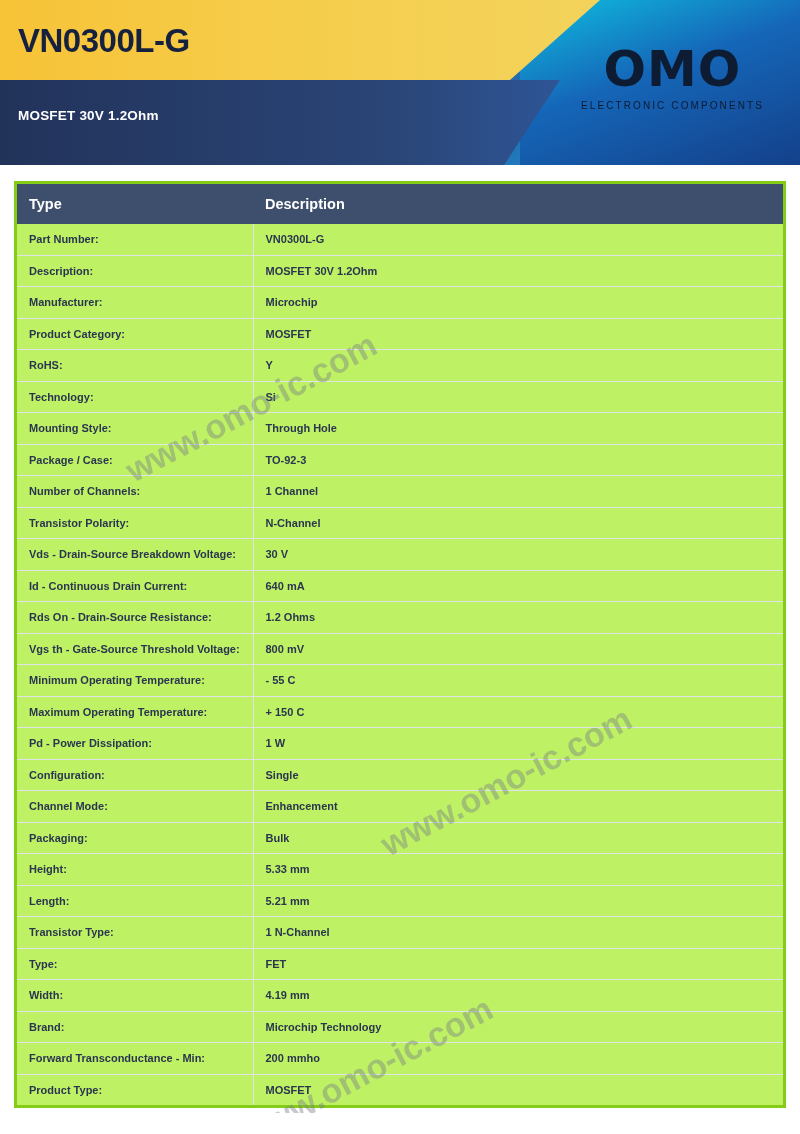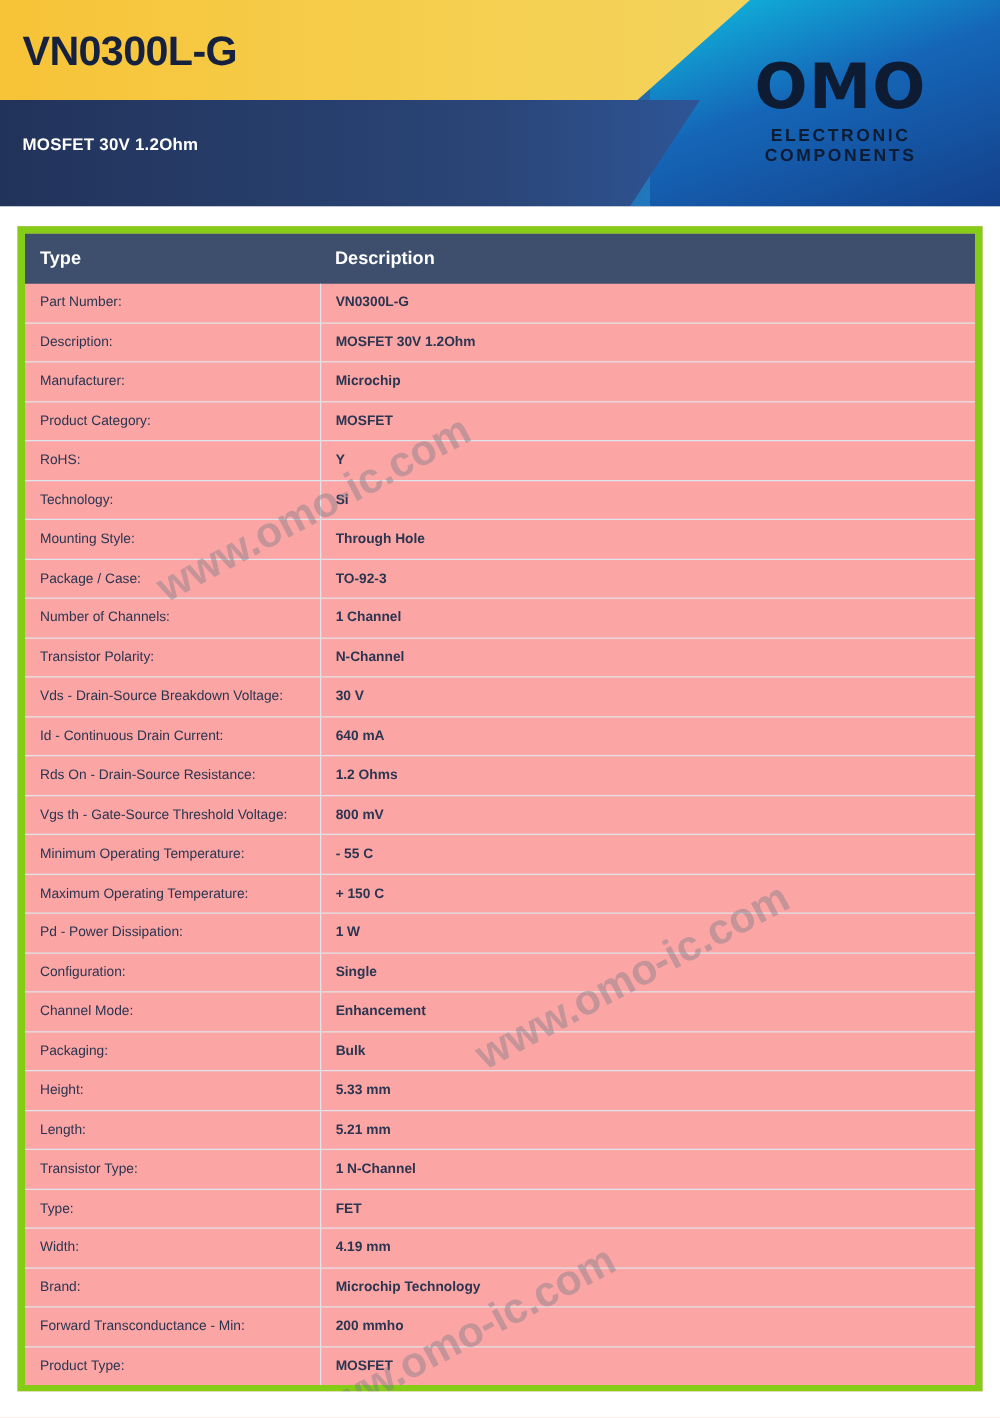--- a/index.html
+++ b/index.html
@@ -78,34 +78,34 @@
   .logo-omo {
     font-size: 50px;
     font-weight: bold;
     color: #0d1b33;
     letter-spacing: 1px;
     line-height: 1;
     font-family: "DejaVu Sans", sans-serif;
   }
   .logo-sub {
     margin-top: 6px;
-    font-size: 14px;
+    font-size: 10px;
     letter-spacing: 2.1px;
     color: #0d1b33;
-    font-weight: bold;
+    font-weight: normal;
   }
 
   
   .table-frame {
     position: absolute;
     left: 14px;
     top: 181px;
     width: 772px;
-    border: 6px solid #84cc16;
-    background: #fca5a5;
+    border: 3px solid #84cc16;
+    background: #bef264;
   }
   table.spec {
     width: 100%;
     border-collapse: collapse;
     table-layout: fixed;
   }
   table.spec thead th {
     background: #3d4f6d;
     color: #ffffff;
     text-align: left;
@@ -118,21 +118,21 @@
   table.spec td {
     font-size: 11px;
     color: #2b3550;
     padding: 7px 12px;
     border-bottom: 1px solid #dfe3ea;
     vertical-align: top;
     line-height: 1.5;
   }
   table.spec td.k {
     width: 236px;
-    font-weight: normal;
+    font-weight: bold;
     border-right: 1px solid #dfe3ea;
   }
   table.spec td.v { font-weight: bold; }
   table.spec tr:last-child td { border-bottom: none; }
 
   
   .wm {
     position: absolute;
     color: rgba(120,124,134,0.42);
     font-size: 34px;

